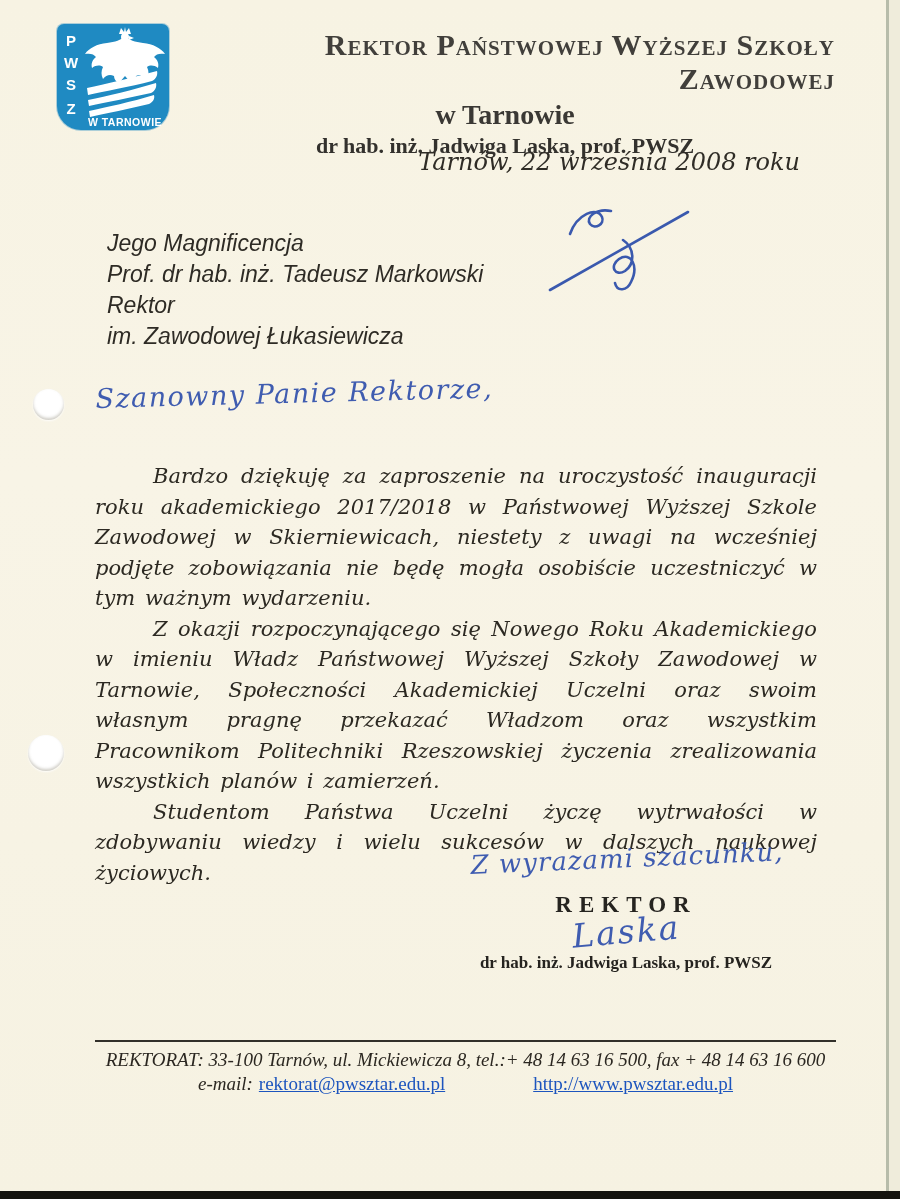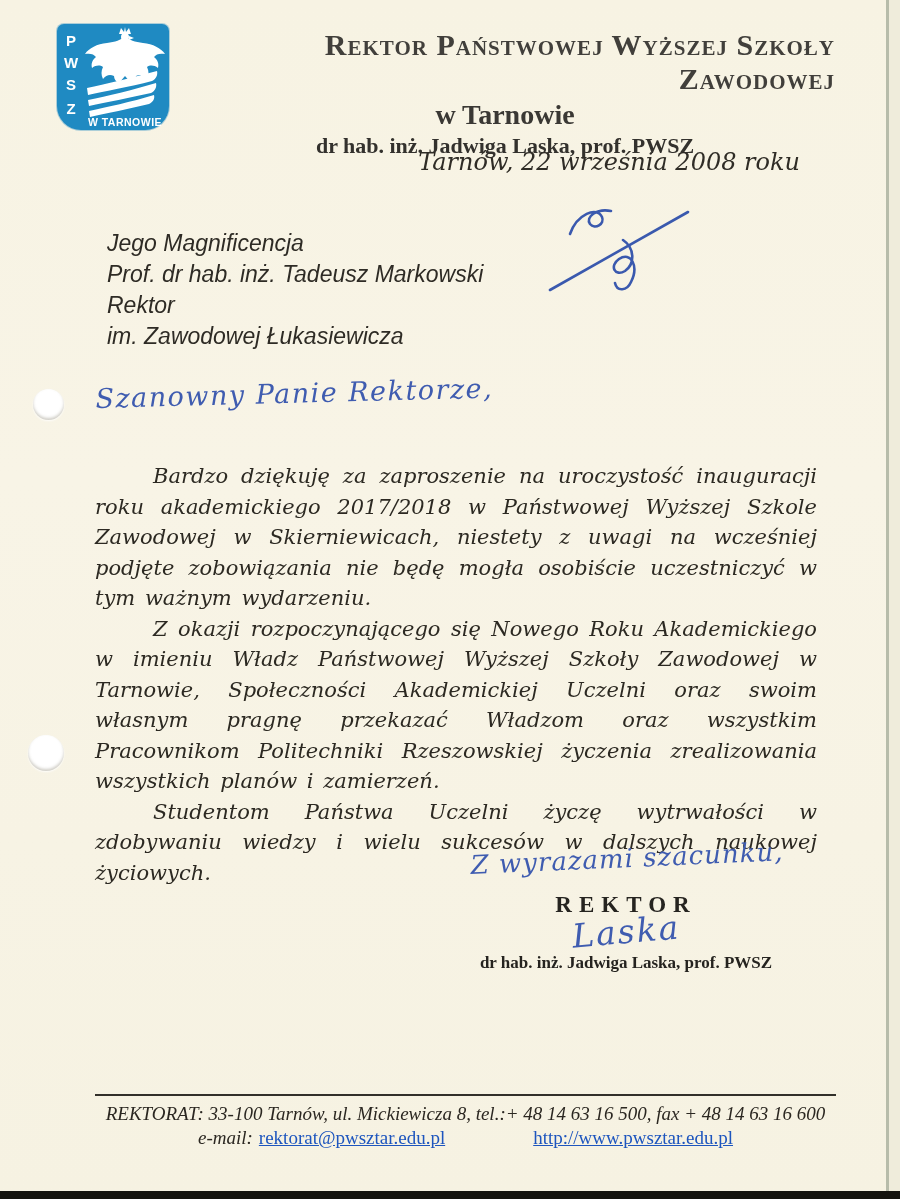--- a/index.html
+++ b/index.html
@@ -67,21 +67,21 @@
   .body-text p{margin:0;text-indent:58px;word-spacing:3px;}
 
   .sig-block{position:absolute;left:450px;top:850px;width:352px;text-align:center;}
   .closing{display:inline-block;font-size:26px;letter-spacing:1px;
            transform:rotate(-2.5deg);transform-origin:left top;}
   .rektor-title{margin-top:12px;font-weight:bold;font-size:23px;letter-spacing:7px;color:#262420;}
   .signature{display:inline-block;font-size:33px;margin-top:-6px;
              transform:rotate(-5deg);letter-spacing:2px;}
   .sig-name{font-weight:bold;font-size:17px;color:#25231f;margin-top:2px;}
 
-  .footer{position:absolute;left:95px;top:1094px;width:741px;border-top:2px solid #32302a;}
+  .footer{position:absolute;left:95px;top:1040px;width:741px;border-top:2px solid #32302a;}
   .footer-line1{
     margin-top:7px;text-align:center;font-style:italic;font-size:19px;color:#2b2721;
   }
   .footer-line2{
     margin-top:2px;text-align:center;font-size:19px;color:#2b2721;
   }
   .footer-line2 .lbl{font-style:italic;margin-right:6px;}
   .link{color:#1d55be;text-decoration:underline;cursor:pointer;}
   .gap{display:inline-block;width:88px;}
 </style>

